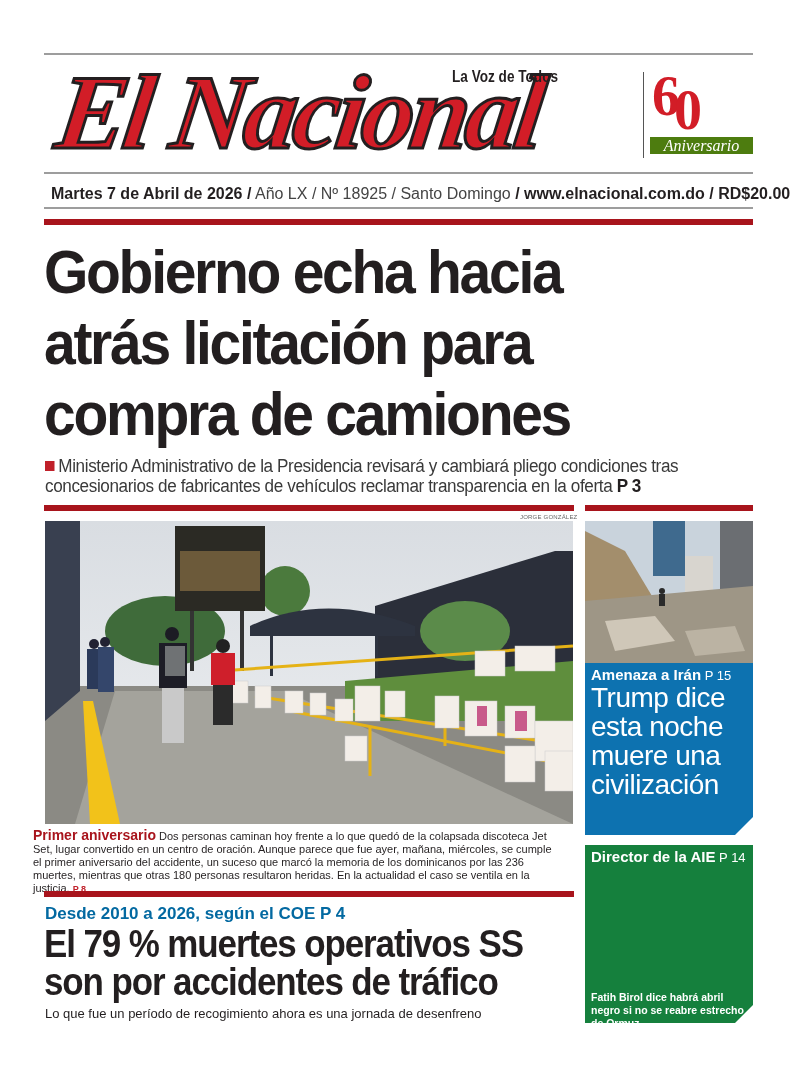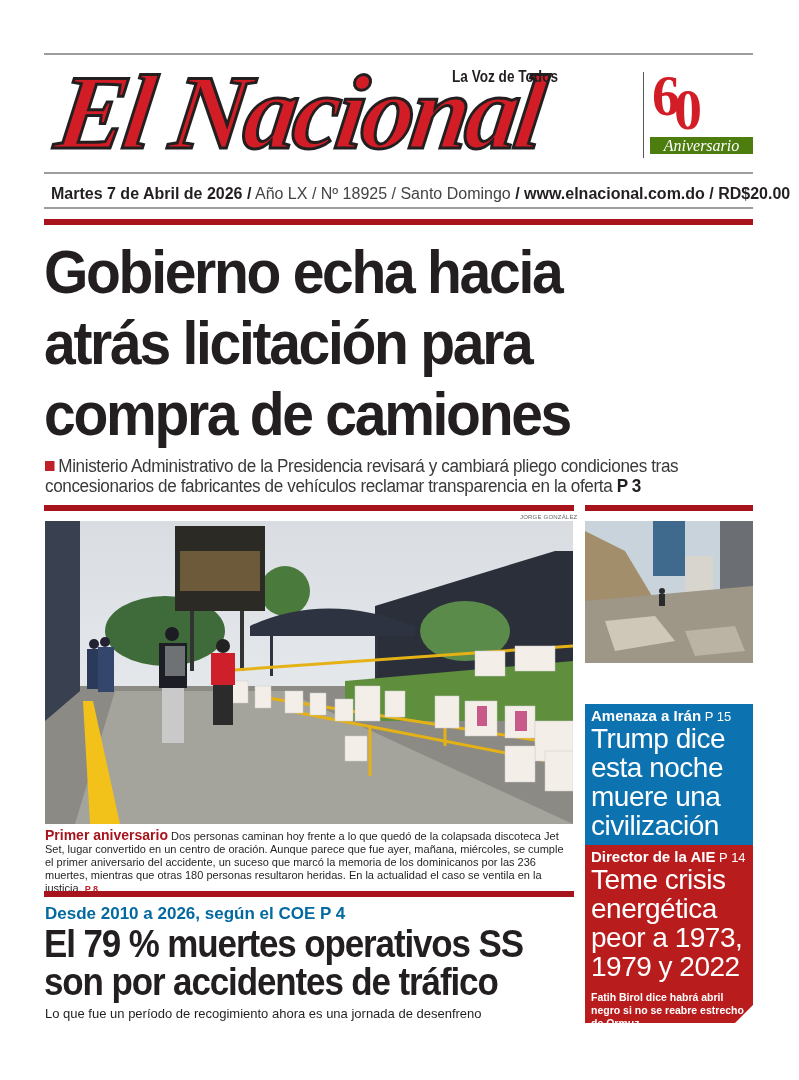--- a/index.html
+++ b/index.html
@@ -25,33 +25,33 @@
   
   .main-hl { left:44px; top:236px; width:715px; font-weight:bold; font-size:62px; line-height:71px; letter-spacing:-2.5px; color:#231f20;
     transform:scaleX(0.92); transform-origin:left; white-space:nowrap; }
   .sub-hl { left:45px; top:456px; width:720px; font-size:18px; line-height:20px; color:#3a3a3a; letter-spacing:-0.4px; transform:scaleX(0.95); transform-origin:left; }
   .sub-hl .bullet { display:inline-block; width:10px; height:10px; background:#c0202a; margin-right:4px; position:relative; top:-1px; }
   .sub-hl .pref { font-weight:bold; color:#231f20; }
 
   
   .credit { left:520px; top:514px; font-size:6px; color:#666; letter-spacing:0.2px; }
   .photo { left:45px; top:521px; width:528px; height:303px; overflow:hidden; background:#c8ccd0; }
-  .caption { left:45px; top:829px; width:530px; font-size:11px; line-height:13px; color:#231f20; }
+  .caption { left:33px; top:829px; width:530px; font-size:11px; line-height:13px; color:#231f20; }
   .caption .cap-title { font-weight:bold; color:#a8141c; font-size:14px; }
   .caption .pref { font-weight:bold; color:#c0202a; font-size:9px; }
 
   
   .kicker2 { left:45px; top:904px; font-weight:bold; font-size:17px; color:#0369a1; }
   .hl2 { left:44px; top:925px; width:540px; font-weight:bold; font-size:38px; line-height:38px; letter-spacing:-1.2px; color:#231f20; white-space:nowrap; transform:scaleX(0.92); transform-origin:left; }
   .deck2 { left:45px; top:1006px; font-size:13px; font-weight:normal; color:#231f20; }
 
   
   .side-photo { left:585px; top:521px; width:168px; height:142px; overflow:hidden; background:#b7b2a8; }
-  .box-blue { left:585px; top:663px; width:168px; height:172px; background:#0d72b0; color:#fff; overflow:hidden;margin-top:41px; }
-  .box-orange { left:585px; top:845px; width:168px; height:178px; background:#b91c1c; color:#fff; overflow:hidden; }
+  .box-blue { left:585px; top:663px; width:168px; height:172px; background:#0d72b0; color:#fff; overflow:hidden; }
+  .box-orange { left:585px; top:845px; width:168px; height:178px; background:#15803d; color:#fff; overflow:hidden; }
   .box-kicker { position:absolute; left:6px; top:3px; font-weight:bold; font-size:15px; white-space:nowrap; }
   .box-kicker .pg { font-weight:normal; font-size:13px; }
   .box-title { position:absolute; left:6px; top:20px; width:160px; font-size:28px; line-height:29px; letter-spacing:-0.5px; }
   .box-deck { position:absolute; left:6px; font-weight:bold; font-size:10.5px; line-height:13px; width:160px; }
   .corner { position:absolute; right:0; bottom:0; width:0; height:0; border-left:18px solid transparent; border-bottom:18px solid #fff; }
 </style>
 </head>
 <body>
 
 <div class="gray-rule" style="top:53px;"></div>
@@ -194,16 +194,15 @@
 </div>
 
 <div class="abs box-blue">
   <div class="box-kicker"><span>Amenaza a Irán</span><span class="pg"> P 15</span></div>
   <div class="box-title">Trump dice esta noche muere una civilización</div>
   <div class="corner"></div>
 </div>
 
 <div class="abs box-orange">
   <div class="box-kicker"><span>Director de la AIE</span><span class="pg"> P 14</span></div>
-  <div class="box-title">Teme crisis energética peor a 1973, 1979 y 2022</div>
   <div class="box-deck" style="top:146px;">Fatih Birol dice habrá abril negro si no se reabre estrecho de Ormuz</div>
   <div class="corner"></div>
 </div>
 
 </body></html>

